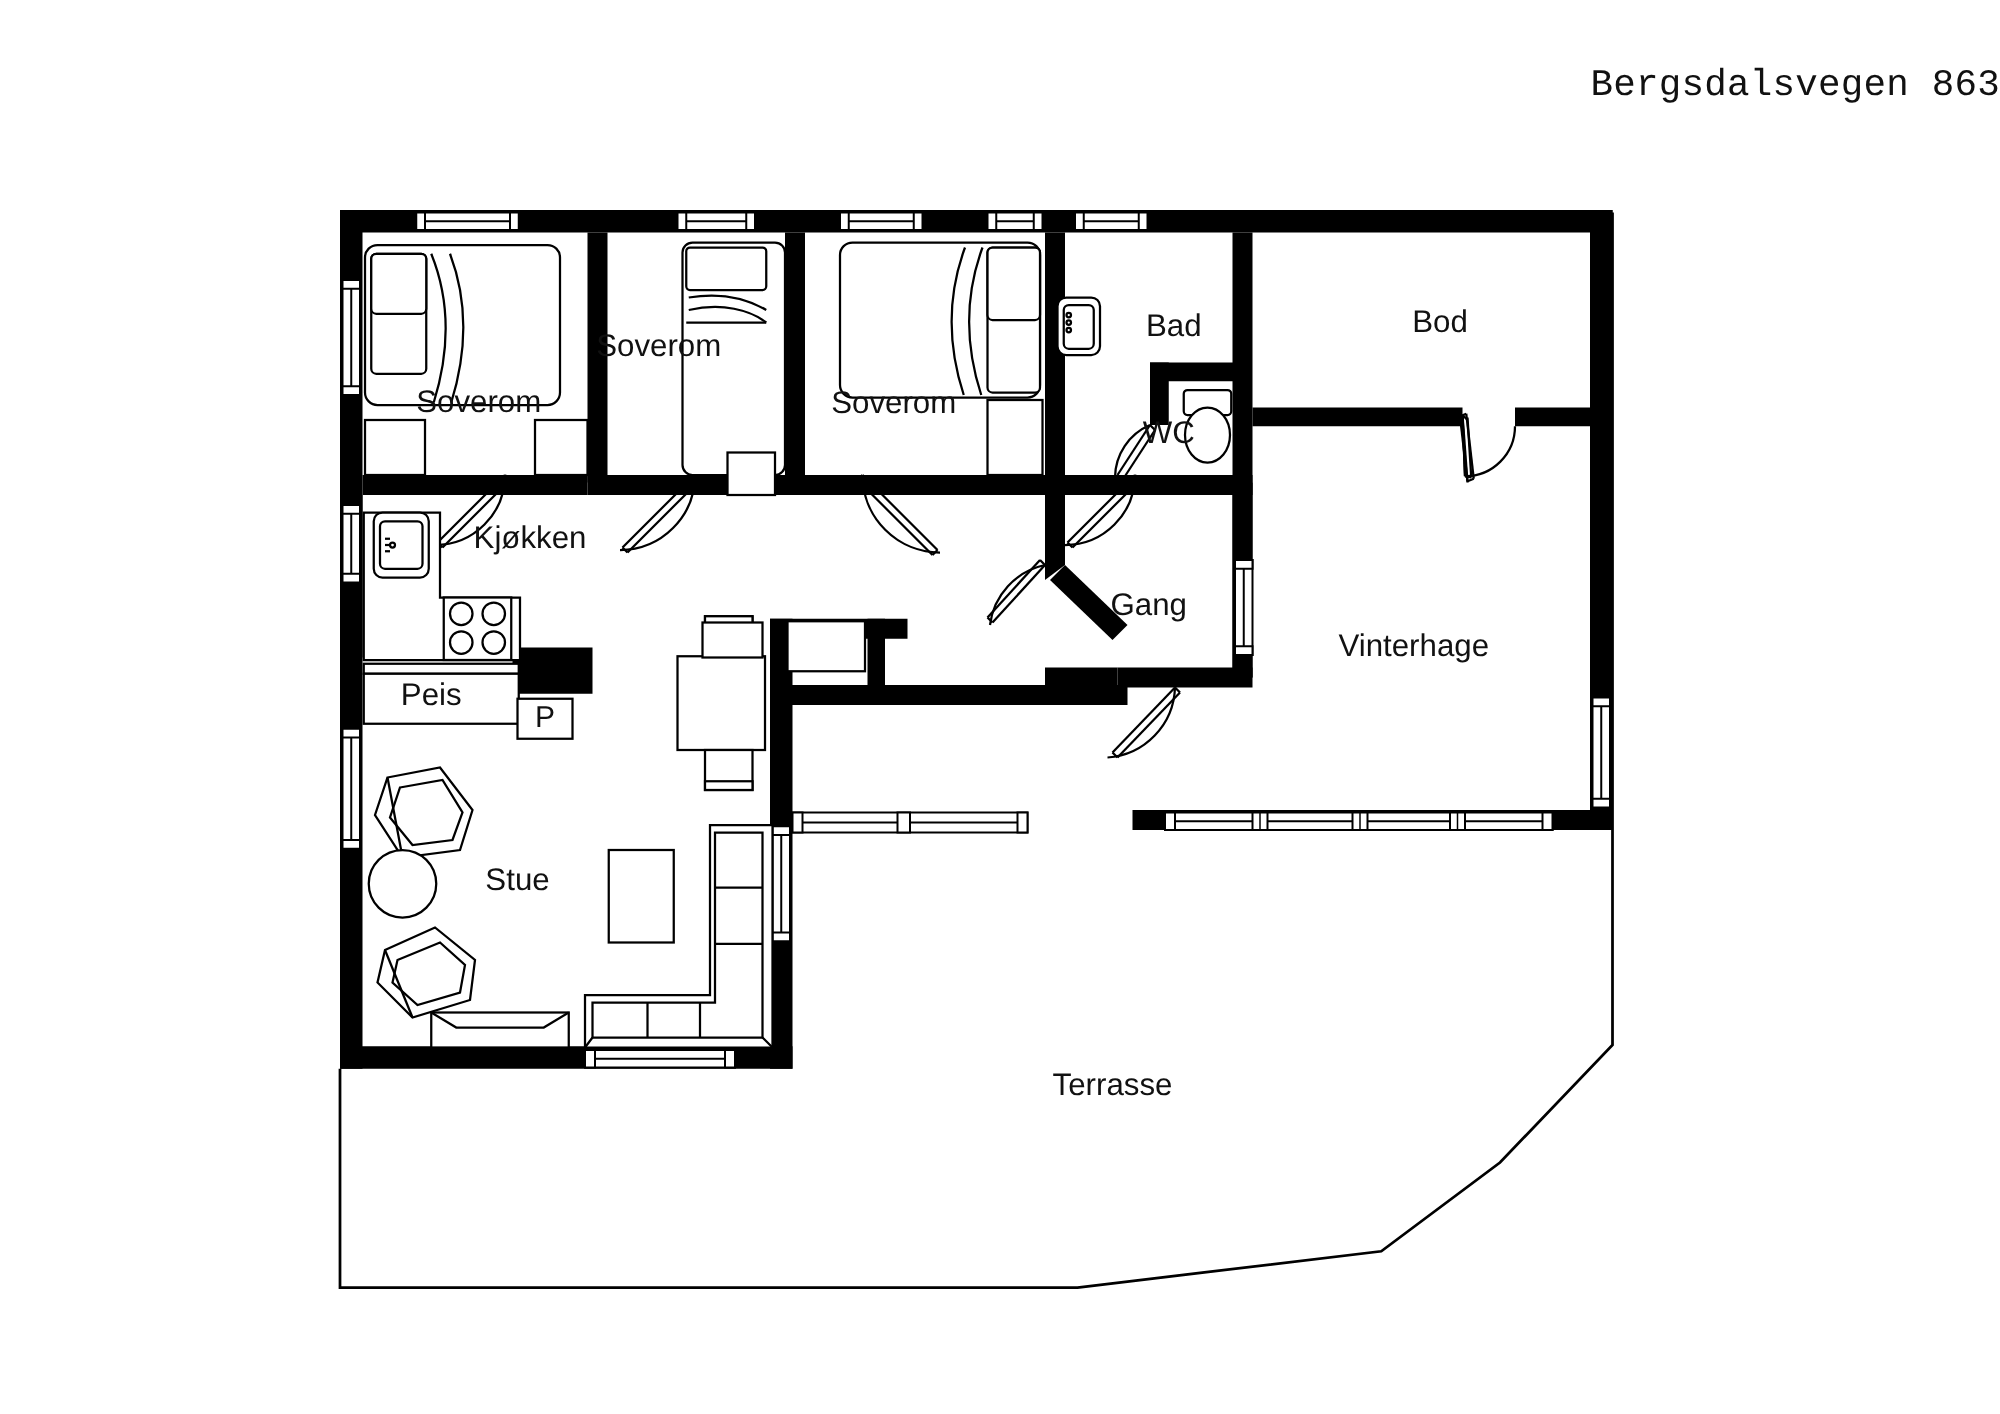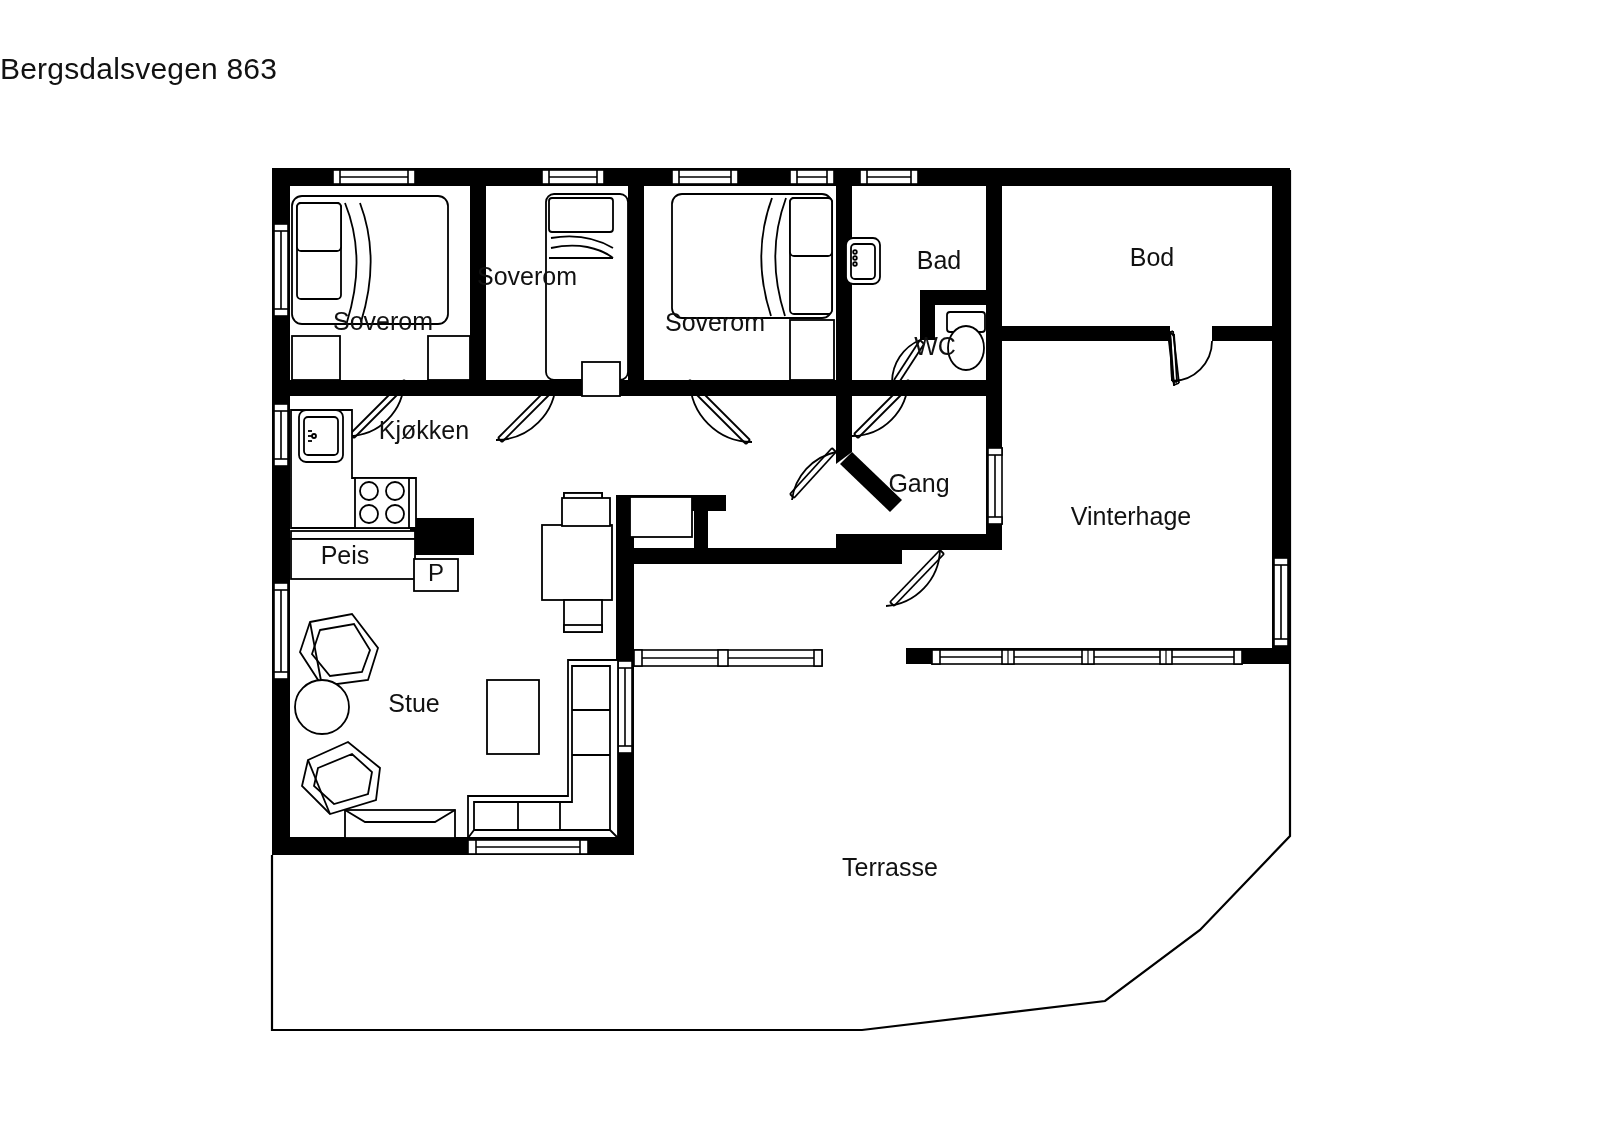--- a/index.html
+++ b/index.html
@@ -18,24 +18,25 @@
     position: relative;
     width: 1600px;
     height: 1131px;
     background: #ffffff;
   }
   #plan-title {
     position: absolute;
     top: 52px;
     left: 0;
     width: 1600px;
-    text-align: left;
+    text-align: right;
     font-size: 30px;
     color: #111111;
     letter-spacing: 0.2px;
+    font-family: Liberation Mono, monospace;
   }
   #floorplan-svg {
     position: absolute;
     top: 0;
     left: 0;
   }
   .room-label {
     font-family: "Liberation Sans", sans-serif;
     font-size: 25px;
     fill: #111111;

